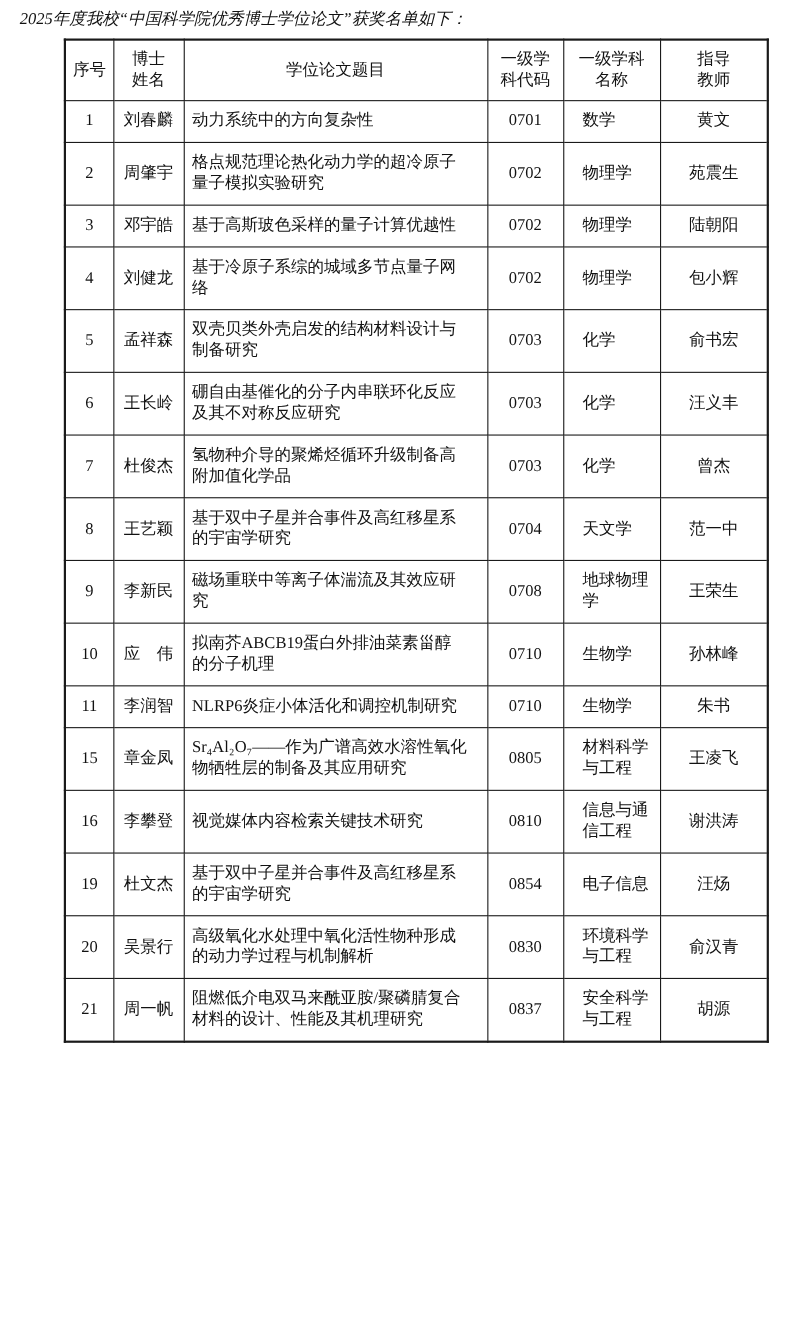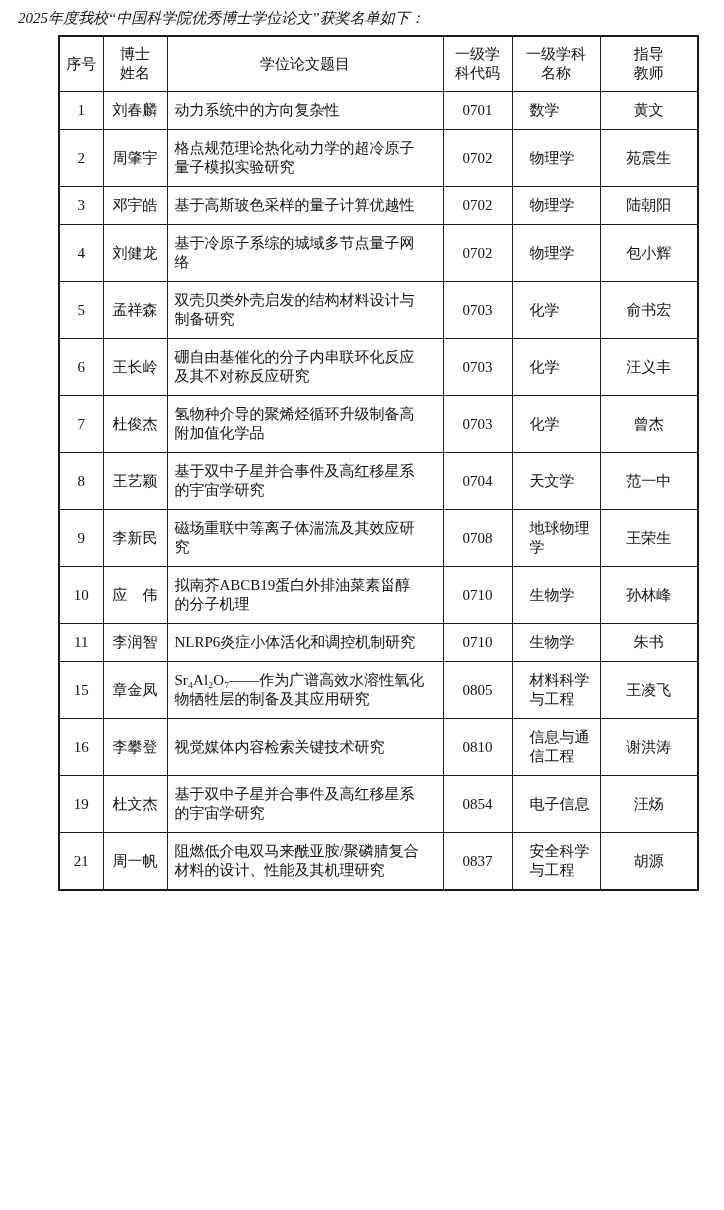--- a/index.html
+++ b/index.html
@@ -192,20 +192,28 @@
     </tr>
         <tr>
       <td class="center cell-no">19</td>
       <td class="center cell-name">杜文杰</td>
       <td class="left cell-title">基于双中子星并合事件及高红移星系的宇宙学研究</td>
       <td class="center cell-code">0854</td>
       <td class="left cell-discipline">电子信息</td>
       <td class="center cell-advisor">汪炀</td>
     </tr>
         <tr>
+      <td class="center cell-no">20</td>
+      <td class="center cell-name">吴景行</td>
+      <td class="left cell-title">高级氧化水处理中氧化活性物种形成的动力学过程与机制解析</td>
+      <td class="center cell-code">0830</td>
+      <td class="left cell-discipline">环境科学与工程</td>
+      <td class="center cell-advisor">俞汉青</td>
+    </tr>
+        <tr>
       <td class="center cell-no">21</td>
       <td class="center cell-name">周一帆</td>
       <td class="left cell-title">阻燃低介电双马来酰亚胺/聚磷腈复合材料的设计、性能及其机理研究</td>
       <td class="center cell-code">0837</td>
       <td class="left cell-discipline">安全科学与工程</td>
       <td class="center cell-advisor">胡源</td>
     </tr>
       </tbody>
   </table>
 

